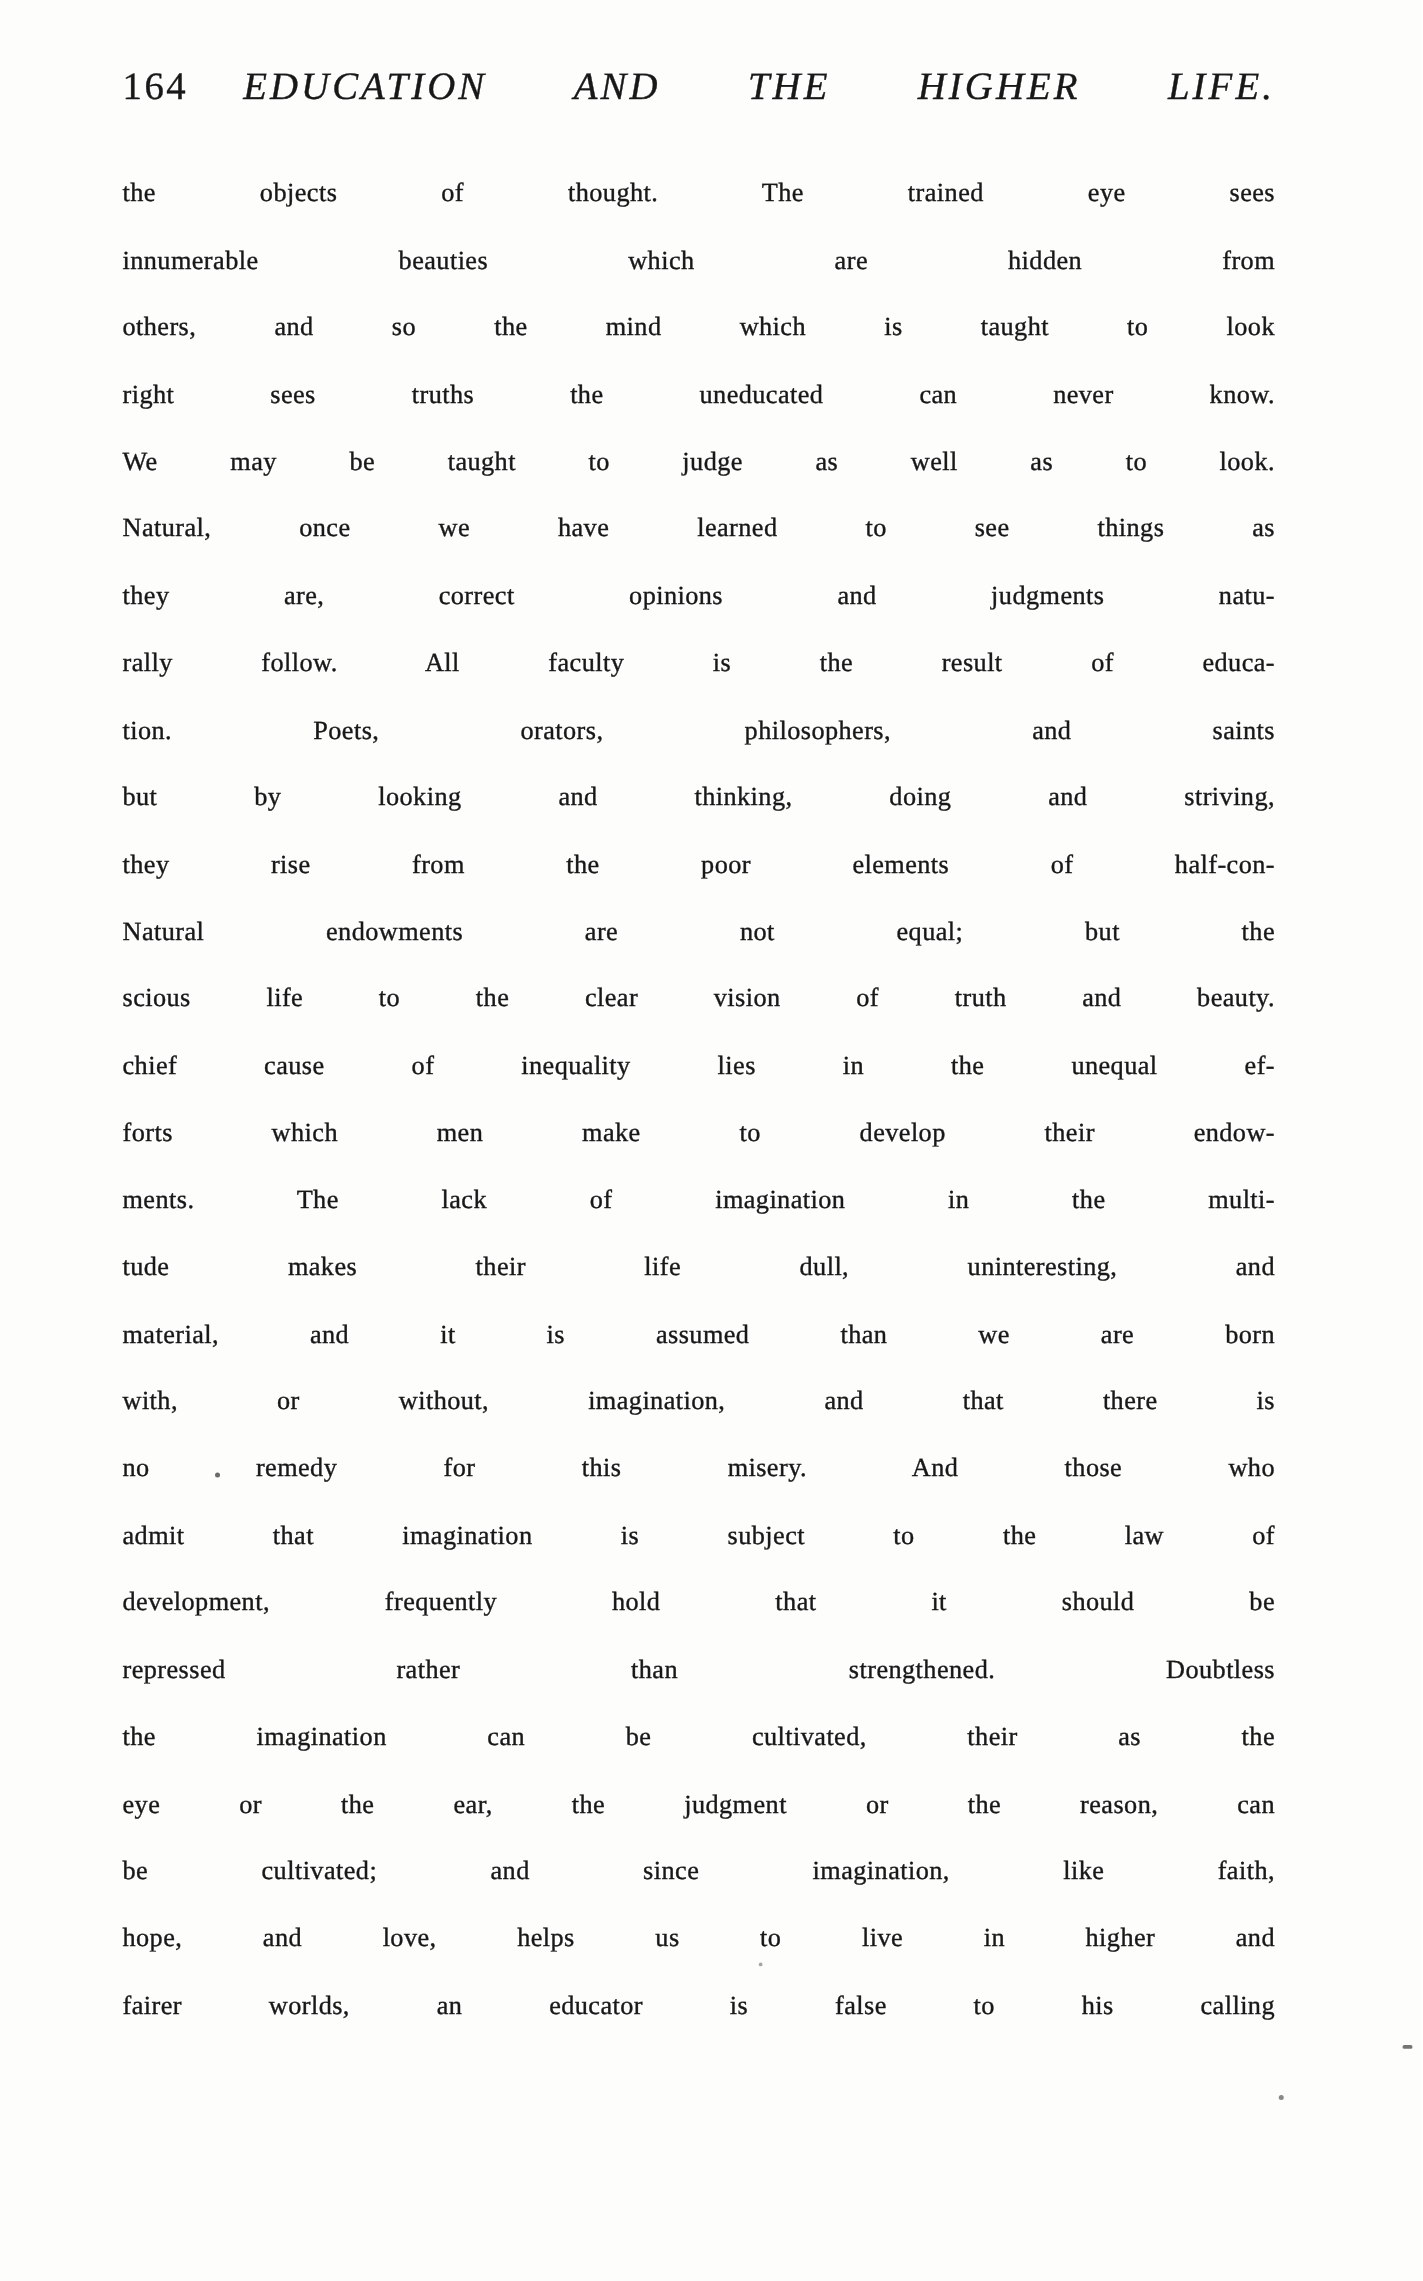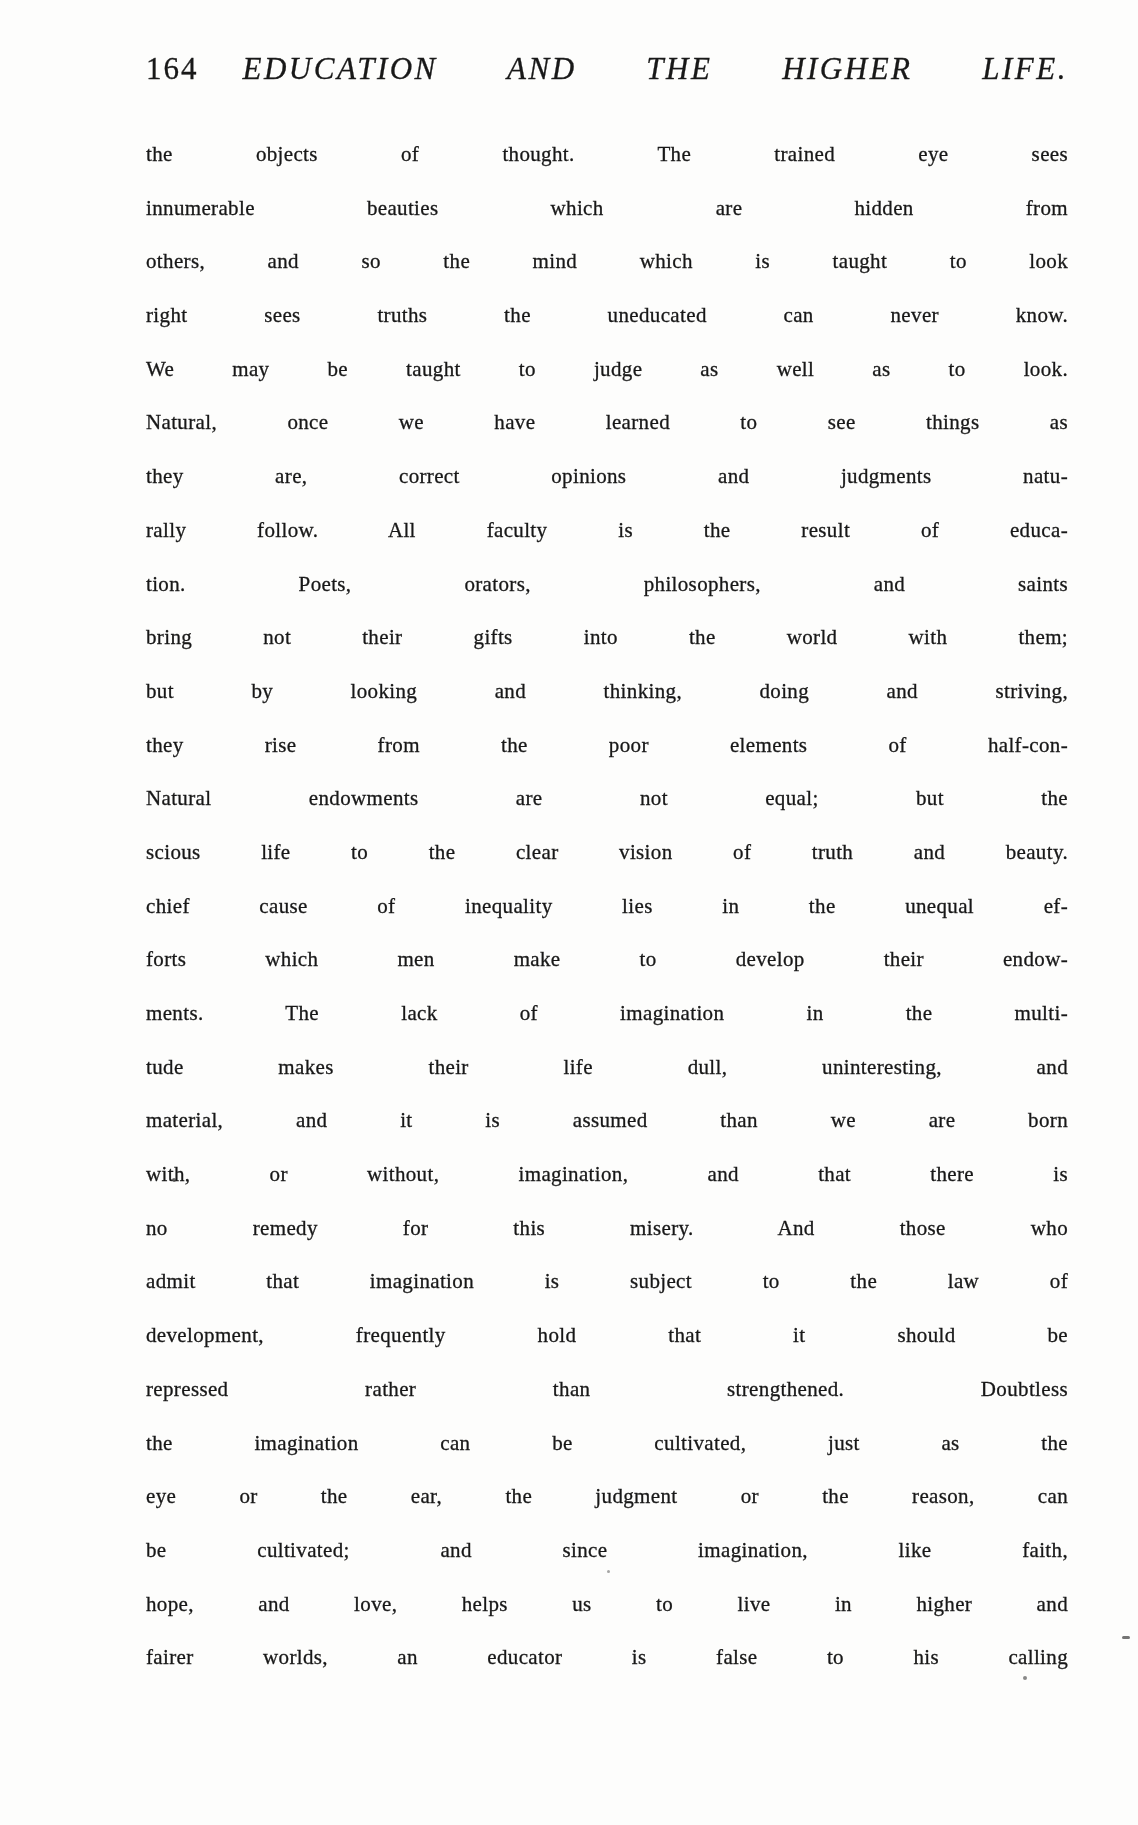--- a/index.html
+++ b/index.html
@@ -13,21 +13,20 @@
     font-family: "Liberation Serif", "DejaVu Serif", serif;
     overflow: hidden;
     -webkit-text-stroke: 0.3px currentColor;
   }
 
   .content {
     position: absolute;
     left: 98px;
     top: 52px;
     width: 922px;
-    margin-left: 48px;
   }
 
   .running-head {
     display: flex;
     align-items: baseline;
     font-size: 31px;
     line-height: 34px;
   }
 
   .folio {
@@ -82,36 +81,35 @@
     <main class="text-block">
       <div class="line">the objects of thought. The trained eye sees</div>
       <div class="line">innumerable beauties which are hidden from</div>
       <div class="line">others, and so the mind which is taught to look</div>
       <div class="line">right sees truths the uneducated can never know.</div>
       <div class="line">We may be taught to judge as well as to look.</div>
       <div class="line">Natural, once we have learned to see things as</div>
       <div class="line">they are, correct opinions and judgments natu-</div>
       <div class="line">rally follow. All faculty is the result of educa-</div>
       <div class="line">tion. Poets, orators, philosophers, and saints</div>
-      <div class="line">bring not their gifts into the world with them;</div>
       <div class="line">but by looking and thinking, doing and striving,</div>
       <div class="line">they rise from the poor elements of half-con-</div>
       <div class="line">Natural endowments are not equal; but the</div>
       <div class="line">scious life to the clear vision of truth and beauty.</div>
       <div class="line">chief cause of inequality lies in the unequal ef-</div>
       <div class="line">forts which men make to develop their endow-</div>
       <div class="line">ments. The lack of imagination in the multi-</div>
       <div class="line">tude makes their life dull, uninteresting, and</div>
       <div class="line">material, and it is assumed than we are born</div>
       <div class="line">with, or without, imagination, and that there is</div>
       <div class="line">no remedy for this misery. And those who</div>
       <div class="line">admit that imagination is subject to the law of</div>
       <div class="line">development, frequently hold that it should be</div>
       <div class="line">repressed rather than strengthened. Doubtless</div>
-      <div class="line">the imagination can be cultivated, just as the</div>
+      <div class="line">the imagination can be cultivated, their as the</div>
       <div class="line">eye or the ear, the judgment or the reason, can</div>
       <div class="line">be cultivated; and since imagination, like faith,</div>
       <div class="line">hope, and love, helps us to live in higher and</div>
       <div class="line">fairer worlds, an educator is false to his calling</div>
     </main>
 
   </div>
 
   <span class="speck speck-1"></span>
   <span class="speck speck-2"></span>

